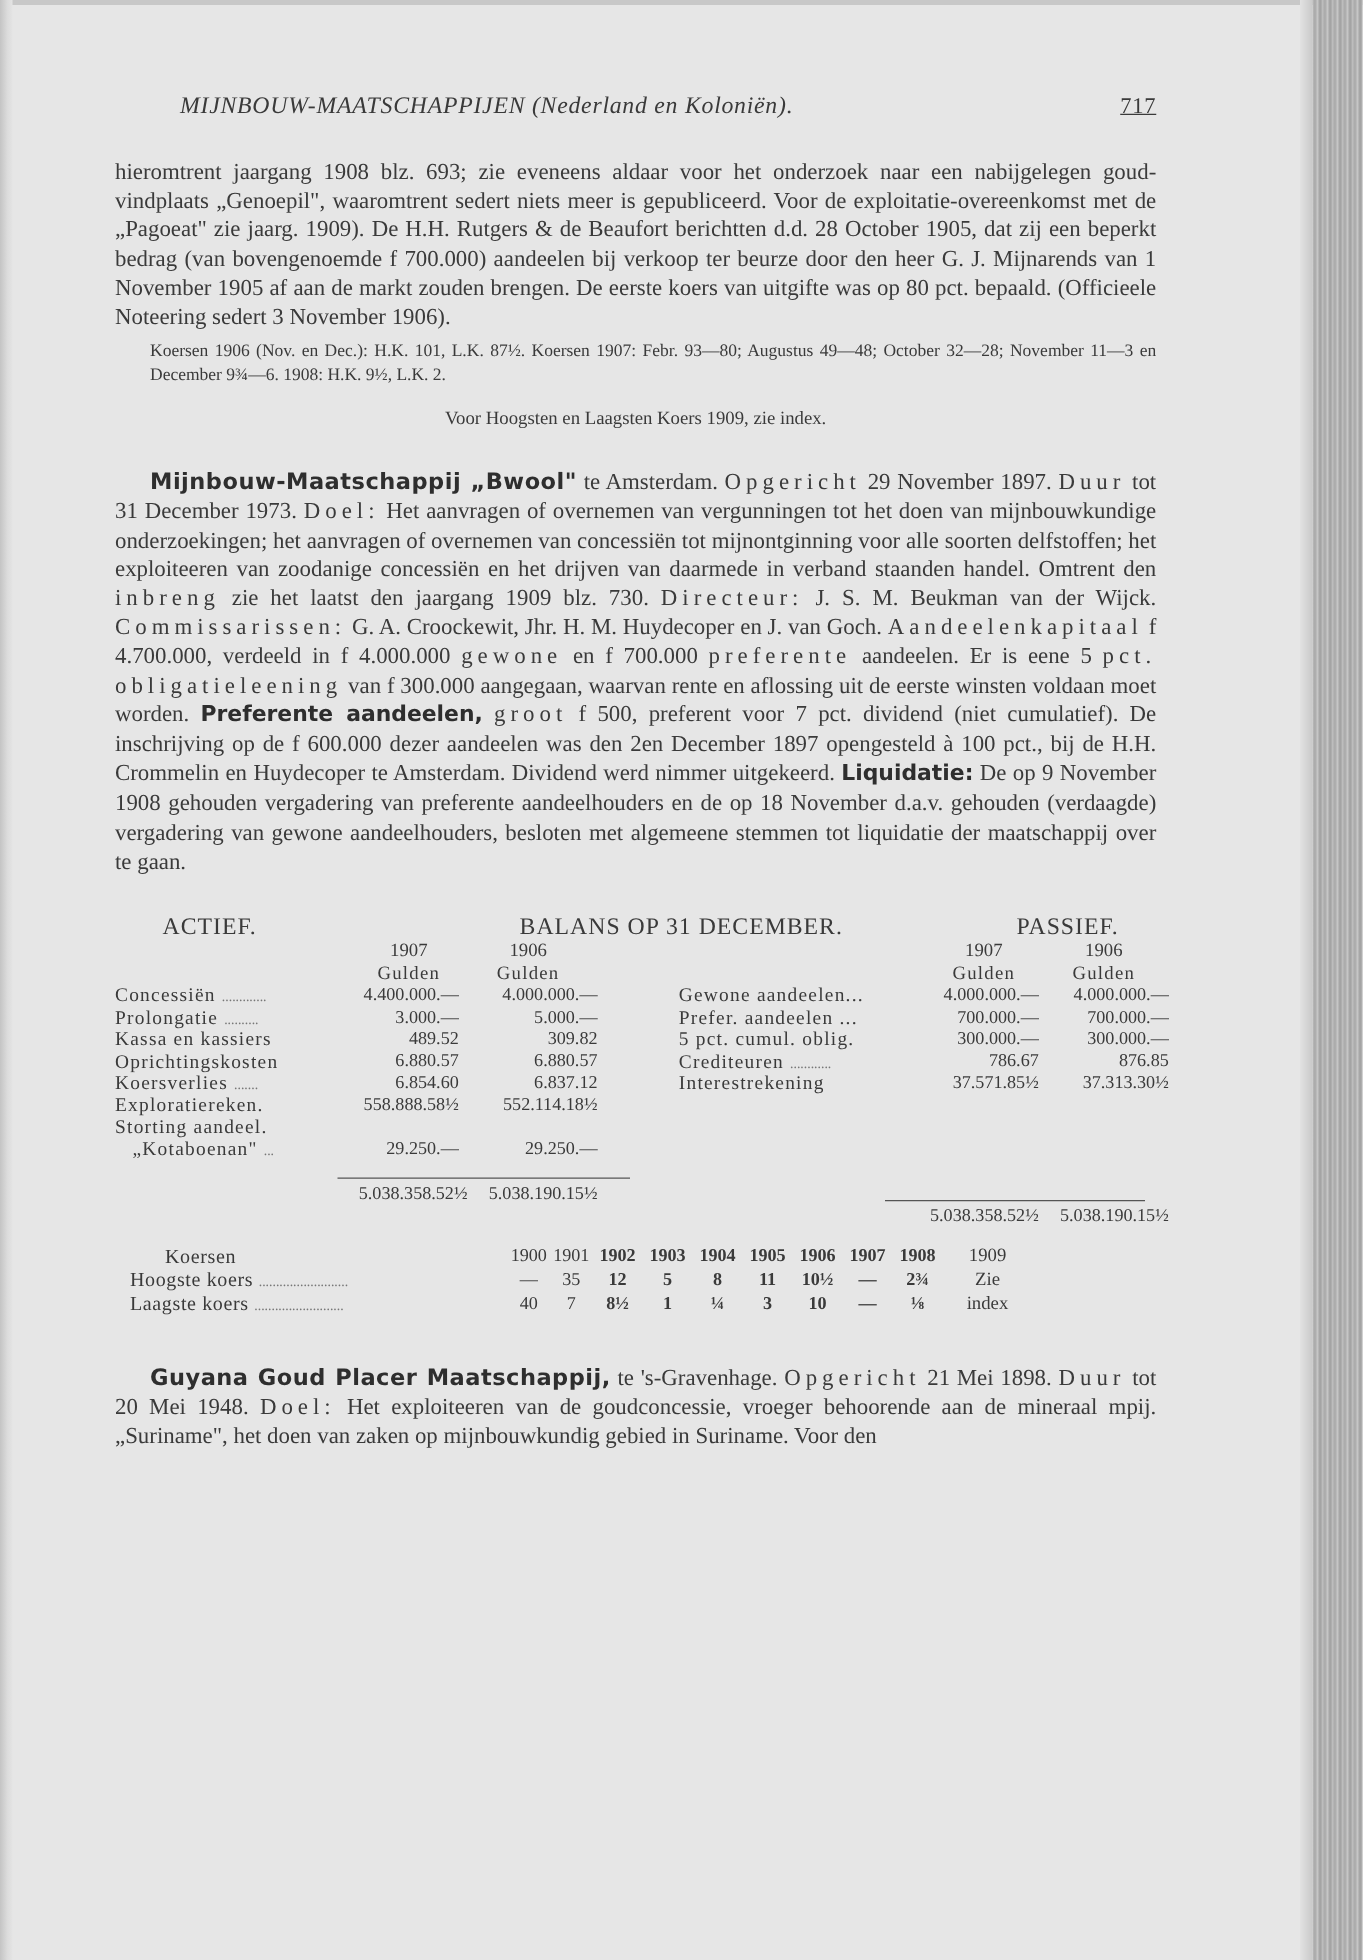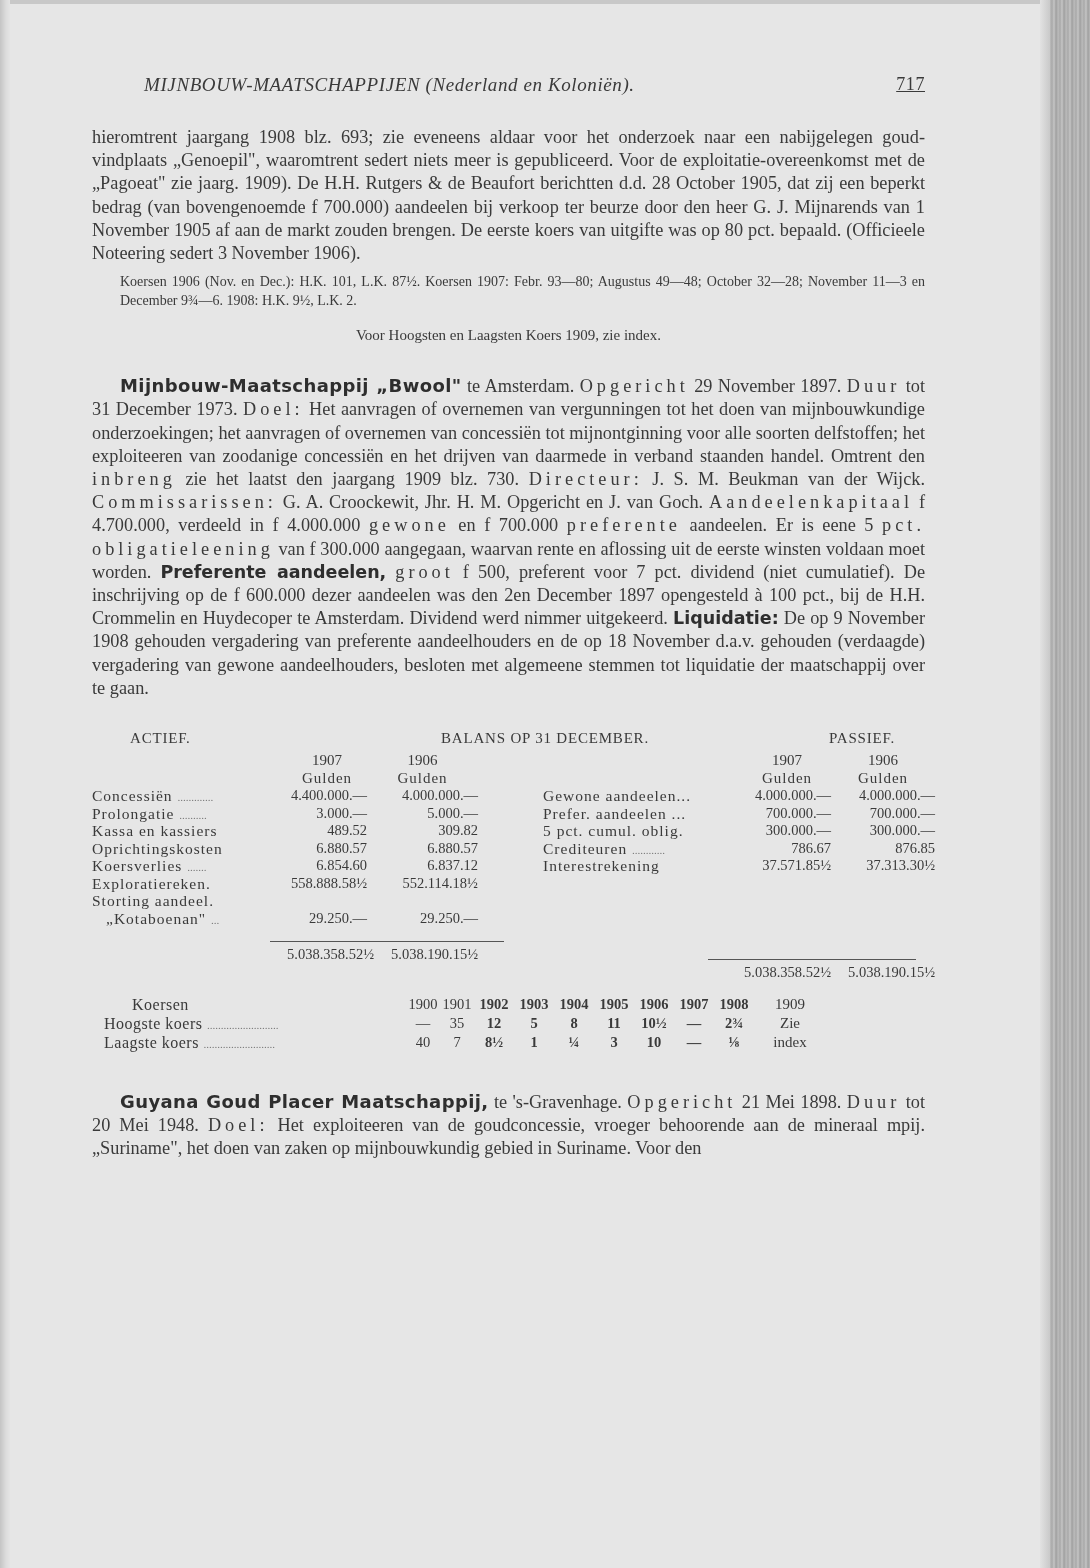--- a/index.html
+++ b/index.html
@@ -51,21 +51,21 @@
   }
   .spaced { letter-spacing: 4px; }
   .bold-sans {
     font-family: "DejaVu Sans", "Liberation Sans", sans-serif; font-weight: bold;
     font-size: 17.5px; color: #2e2e2e;
   }
   .section-gap { height: 28px; }
   
   .balance { position: relative; margin-top: 30px; font-size: 15.5px; }
   .balance-head {
-    display: flex; font-size: 15px; letter-spacing: 0.8px; height: 22px;
+    display: flex; font-size: 19px; letter-spacing: 0.8px; height: 22px;
   }
   .bh-actief { width: 160px; padding-left: 38px; }
   .bh-title { width: 430px; text-align: center; padding-left: 40px; }
   .bh-passief { flex: 1; text-align: right; padding-right: 30px; }
   .bal-cols { display: flex; }
   .bal-left { width: 418px; }
   .bal-divider { width: 1px; background: #555; margin: 0 4px 0 0; }
   .bal-right { flex: 1; padding-left: 2px; }
   .bal-row { display: flex; height: 17.5px; line-height: 17.5px; white-space: nowrap; }
   .bal-row .lbl { letter-spacing: 1px; position: relative; overflow: hidden; }
@@ -122,21 +122,21 @@
     <span class="spaced">Duur</span>
     <span>tot 31 December 1973.</span>
     <span class="spaced">Doel:</span>
     <span>Het aanvragen of overnemen van vergunningen tot het doen van mijnbouwkundige onderzoekingen; het aanvragen of overnemen van concessiën tot mijnontginning voor alle soorten delfstoffen; het exploiteeren van zoodanige concessiën en het drijven van daarmede in verband staanden handel.</span>
     <span>Omtrent den</span>
     <span class="spaced">inbreng</span>
     <span>zie het laatst den jaargang 1909 blz. 730.</span>
     <span class="spaced">Directeur:</span>
     <span>J. S. M. Beukman van der Wijck.</span>
     <span class="spaced">Commissarissen:</span>
-    <span>G. A. Croockewit, Jhr. H. M. Opgericht en J. van Goch.</span>
+    <span>G. A. Croockewit, Jhr. H. M. Huydecoper en J. van Goch.</span>
     <span class="spaced">Aandeelenkapitaal</span>
     <span>f 4.700.000, verdeeld in f 4.000.000</span>
     <span class="spaced">gewone</span>
     <span>en f 700.000</span>
     <span class="spaced">preferente</span>
     <span>aandeelen. Er is eene 5</span>
     <span class="spaced">pct. obligatieleening</span>
     <span>van f 300.000 aangegaan, waarvan rente en aflossing uit de eerste winsten voldaan moet worden.</span>
     <span class="bold-sans">Preferente aandeelen,</span>
     <span class="spaced">groot</span>

